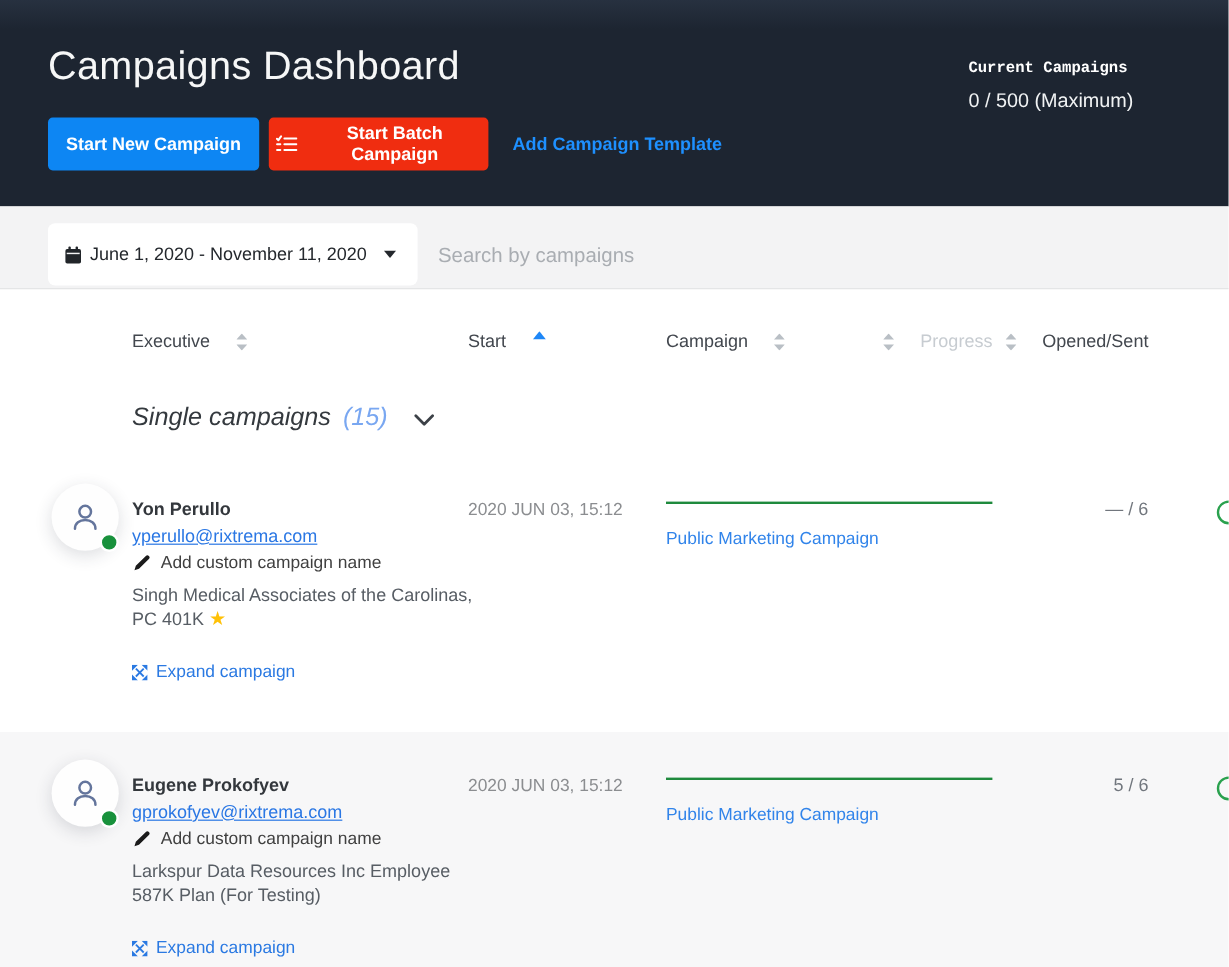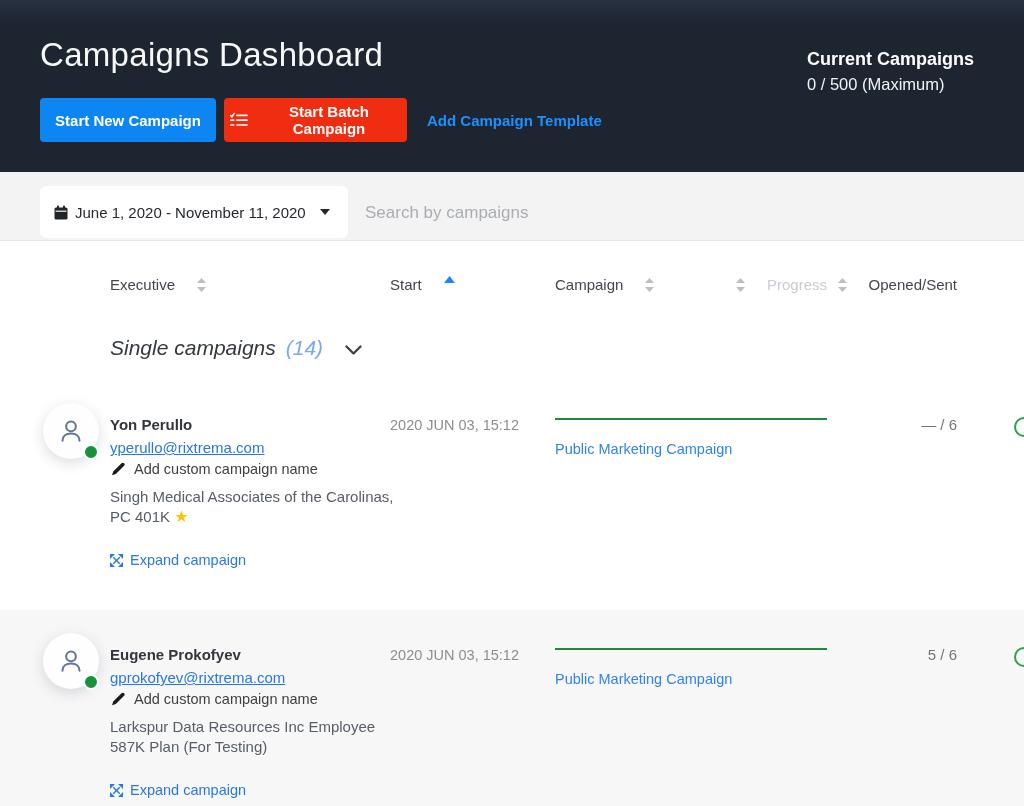--- a/index.html
+++ b/index.html
@@ -11,21 +11,21 @@
        background:linear-gradient(180deg,#273140 0%,var(--header-bg) 14%,var(--header-bg) 100%);}
   .page-title{position:absolute;left:40px;top:36px;font-size:33px;font-weight:300;
               letter-spacing:.3px;color:#f6f7f7;}
   .btn{position:absolute;top:98px;height:44px;border:none;border-radius:4px;color:#fff;
        font-family:inherit;font-weight:700;font-size:15px;display:flex;align-items:center;
        justify-content:center;gap:9px;cursor:pointer;}
   .btn-primary{left:40px;width:176px;background:var(--primary-blue);}
   .btn-danger{left:224px;width:183px;background:var(--danger-red);}
   .add-template{position:absolute;left:427px;top:112px;font-size:15px;font-weight:700;
                 color:var(--link-on-dark);text-decoration:none;cursor:pointer;}
-  .cc-label{position:absolute;left:807px;top:49px;font-size:18px;font-weight:700;color:#ffffff;}
+  .cc-label{position:absolute;left:807px;top:49px;font-size:13px;font-weight:700;color:#ffffff;font-family:Liberation Mono, monospace;}
   .cc-value{position:absolute;left:807px;top:75px;font-size:16.5px;color:#f1f3f4;}
 
   
   .filterbar{position:absolute;top:172px;left:0;width:100%;height:69px;background:#f3f3f4;
              border-bottom:1px solid #e4e5e6;box-sizing:border-box;}
   .datebox{position:absolute;left:40px;top:14px;width:308px;height:52px;background:#fff;
            border-radius:6px;display:flex;align-items:center;padding:0 14px;box-sizing:border-box;
            gap:7px;font-size:15px;color:#24282d;cursor:pointer;}
   .caret-down{width:0;height:0;border-left:5px solid transparent;border-right:5px solid transparent;
               border-top:6px solid #24282d;margin-left:7px;}
@@ -154,21 +154,21 @@
   <div class="th th-opened">
     <svg width="9" height="14" viewBox="0 0 9 14">
       <polygon points="4.5,0 9,5 0,5" fill="#b9bfc5"></polygon>
         <polygon points="0,9 9,9 4.5,14" fill="#b9bfc5"></polygon>
     </svg>
     <span>Opened/Sent</span>
   </div>
 
   <div class="section">
     <span>Single campaigns</span>
-    <span class="count">(14)</span>
+    <span class="count">(15)</span>
     <svg class="chev" width="17" height="10" viewBox="0 0 17 10">
       <polyline points="1.5,1.5 8.5,8.5 15.5,1.5" fill="none" stroke="#3c4147" stroke-width="2.3" stroke-linecap="round" stroke-linejoin="round"></polyline>
     </svg>
   </div>
 
   <div class="row row1">
     <div class="avatar">
       <svg width="30" height="30" viewBox="0 0 26 26">
         <circle cx="13" cy="9" r="4.2" fill="none" stroke="#64759c" stroke-width="1.8"></circle>
         <path d="M5.6 21.4 c0-4.1 3.3-6.3 7.4-6.3 s7.4 2.2 7.4 6.3" fill="none" stroke="#64759c" stroke-width="1.8" stroke-linecap="round"></path>

